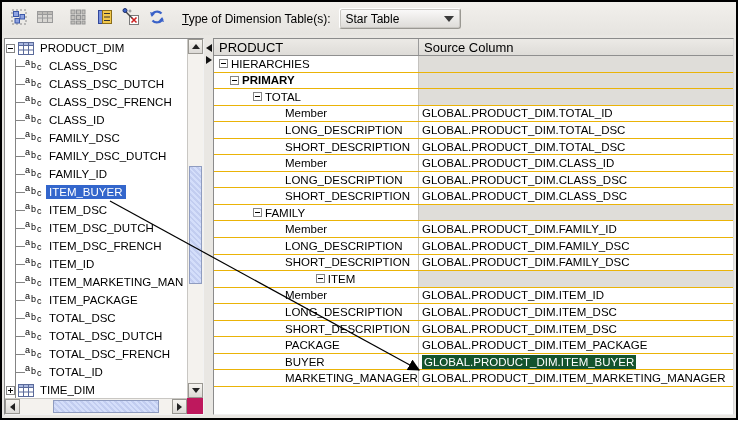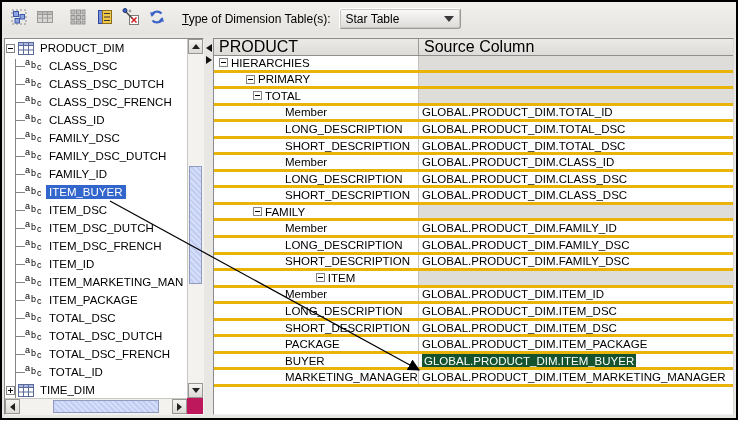--- a/index.html
+++ b/index.html
@@ -46,25 +46,25 @@
   .hthumb{position:absolute;top:1px;height:13px;left:48px;width:106px;border:1px solid #8f9cc0;background:repeating-linear-gradient(45deg,#d4defa 0 2px,#c2cdf0 2px 4px);}
 
   
   .splitter{position:absolute;left:202px;width:9px;top:36px;bottom:3px;background:#e9e7e3;}
   .split-btn{position:absolute;left:1px;width:7px;height:10px;display:flex;align-items:center;justify-content:center;}
   .stri-left{width:0;height:0;border-top:4px solid transparent;border-bottom:4px solid transparent;border-right:6px solid #111;}
   .stri-right{width:0;height:0;border-top:4px solid transparent;border-bottom:4px solid transparent;border-left:6px solid #111;}
 
   
   .right-panel{position:absolute;left:211px;right:2px;top:36px;bottom:3px;background:#fff;border:1px solid #8b8b8b;border-bottom-color:#f0f0f0;border-right-color:#d8d8d8;overflow:hidden;}
-  .thead{display:flex;height:17px;background:linear-gradient(#eceae6,#dedcd8);border-bottom:1px solid #8f8f8f;font-size:16px;}
+  .thead{display:flex;height:17px;background:linear-gradient(#eceae6,#dedcd8);border-bottom:1px solid #8f8f8f;font-size:13px;}
   .thead .hc{display:flex;align-items:center;padding:0 5px;color:#000;}
   .thead .hc.c1{width:205px;border-right:1px solid #9a9a9a;}
   .thead .hc.c2{flex:1;}
-  .trow{display:flex;height:16.55px;font-size:11.5px;border-bottom:3px solid #eab308;background:#fff;}
+  .trow{display:flex;height:16.55px;font-size:11.5px;border-bottom:1px solid #eab308;background:#fff;}
   .trow .c1{width:205px;border-right:1px solid #c4c2be;display:flex;align-items:center;white-space:nowrap;overflow:hidden;}
   .trow .c2{flex:1;display:flex;align-items:center;padding-left:3px;white-space:nowrap;overflow:hidden;}
   .trow.group .c2{background:#dfddd9;}
   .texp{width:9px;height:9px;border:1px solid #848484;background:#fff;position:relative;flex:0 0 auto;margin-right:3px;}
   .texp:before{content:"";position:absolute;left:1px;right:1px;top:3px;height:1px;background:#000;}
   .src-sel{background:#14532d;color:#fff;padding:1px 2px;}
 
   
   .arrow-overlay{position:absolute;left:0;top:0;width:734px;height:420px;pointer-events:none;z-index:60;}
 </style>
@@ -377,21 +377,21 @@
     </div>
     <div id="table-rows">
         <div class="trow group">
           <div class="c1" style="padding-left: 5px;">
             <span class="texp"></span>
             <span>HIERARCHIES</span>
           </div>
           <div class="c2"></div>
         </div>
         <div class="trow group">
-          <div class="c1" style="padding-left: 32px;">
+          <div class="c1" style="padding-left: 16px; font-weight: bold;">
             <span class="texp"></span>
             <span>PRIMARY</span>
           </div>
           <div class="c2"></div>
         </div>
         <div class="trow group">
           <div class="c1" style="padding-left: 39px;">
             <span class="texp"></span>
             <span>TOTAL</span>
           </div>

